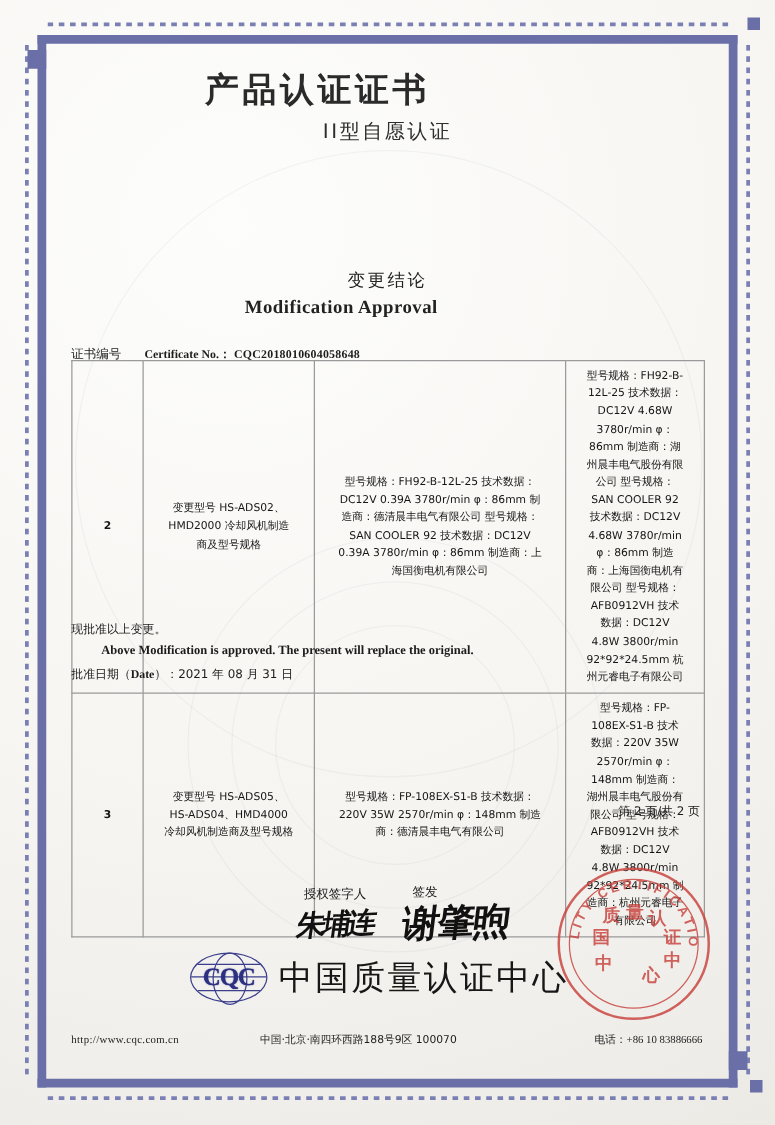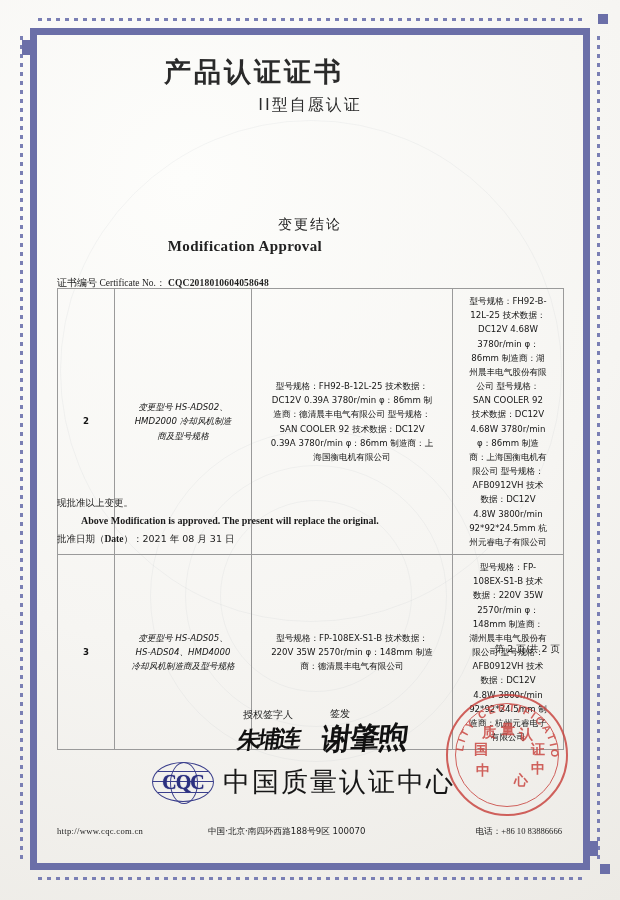--- a/index.html
+++ b/index.html
@@ -50,47 +50,47 @@
     font-size:16px;letter-spacing:2px;color:#2d2d2d;
   }
   .sec-cn{
     position:absolute;top:216px;left:0;width:620px;text-align:center;
     font-family:"DejaVu Sans","Liberation Sans",sans-serif;
     font-size:14px;letter-spacing:2px;color:#222;
   }
   .sec-en{
     position:absolute;top:238px;left:0;width:490px;text-align:center;
     font-family:"Liberation Serif",serif;font-weight:700;
-    font-size:15px;letter-spacing:.4px;color:#222;
+    font-size:15px;letter-spacing:.4px;color:#222;padding-left:28px;
   }
   .certno{
     position:absolute;top:276px;left:57px;
     font-size:10px;color:#1d1d1d;white-space:nowrap;
     font-family:"Liberation Serif",serif;
   }
   .certno .cn{font-family:"DejaVu Sans",sans-serif;font-size:10px;}
-  .certno .en{font-weight:400;font-size:9.5px;}
+  .certno .en{font-weight:700;font-size:9.5px;margin-left:16px;}
   .certno .val{font-weight:700;font-size:9.5px;letter-spacing:.2px;}
   
   table.mod{
     position:absolute;top:288px;left:57px;width:507px;
     border-collapse:collapse;table-layout:fixed;
   }
   table.mod td{
     border:1px solid #9a9a9a;
     vertical-align:middle;
     padding:5px 16px;
     font-family:"DejaVu Sans","Liberation Sans",sans-serif;
     font-size:8.6px;line-height:1.65;
     color:#151515;
     text-align:center;
     word-break:break-word;
   }
   td.idx{width:24px;font-weight:700;font-size:9px;}
-  td.lbl{width:104px;font-style:italic;}
+  td.lbl{width:104px;}
   td.mid{width:168px;text-align:justify;text-align-last:center;}
   td.rgt{text-align:justify;text-align-last:center;}
   
   .appr{position:absolute;left:57px;font-size:10px;color:#1b1b1b;}
   .appr-cn{top:497px;font-family:"DejaVu Sans",sans-serif;font-size:9.5px;}
   .appr-en{top:515px;font-family:"Liberation Serif",serif;font-weight:700;font-size:10px;margin-left:24px;}
   .appr-dt{top:533px;font-family:"DejaVu Sans",sans-serif;font-size:9.5px;}
   .appr-dt .en{font-family:"Liberation Serif",serif;font-weight:700;}
   .pageno{
     position:absolute;top:643px;right:60px;

